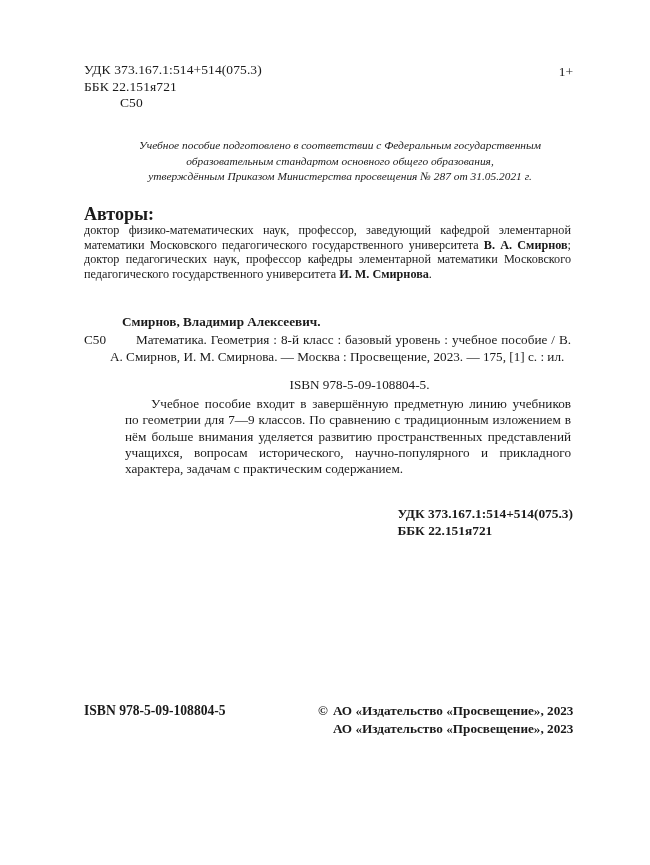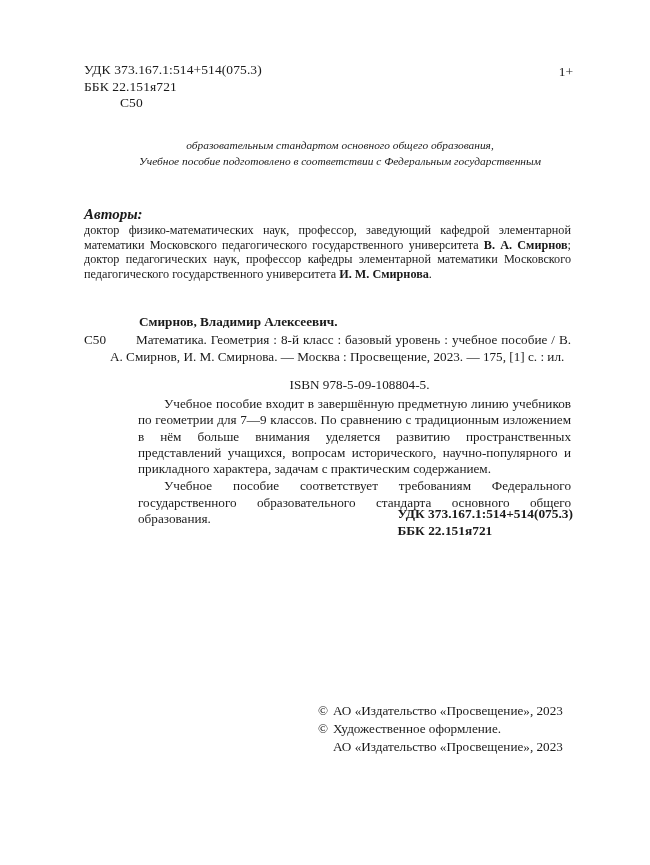--- a/index.html
+++ b/index.html
@@ -66,45 +66,44 @@
     position: absolute;
     left: 84px;
     top: 207px;
     width: 487px;
     font-size: 12.2px;
     line-height: 14.8px;
     text-align: justify;
   }
   .authors-label {
     font-weight: bold;
-    font-style: italic;
     display: block;
     margin-bottom: 1px;
-    font-size: 15px;
+    font-size: 18px;
   }
   .authors-body {
     text-align: justify;
     text-align-last: left;
   }
   .nm {
     font-weight: bold;
   }
 
   
   .bib {
     position: absolute;
     left: 84px;
     top: 313px;
     width: 487px;
     font-size: 13.2px;
     line-height: 17.2px;
   }
   .bib-author {
     font-weight: bold;
-    margin-left: 55px;
+    margin-left: 38px;
     display: block;
     font-size: 13.2px;
   }
   .bib-entry {
     position: relative;
     margin-top: 1px;
   }
   .bib-sig {
     position: absolute;
     left: 0;
@@ -131,21 +130,21 @@
   
   .annot {
     position: absolute;
     left: 122px;
     top: 396px;
     width: 449px;
     font-size: 13.2px;
     line-height: 16.3px;
   }
   .annot p {
-    margin: 0 0 0 16px;
+    margin: 0 0 0 3px;
     text-indent: 26px;
     text-align: justify;
     text-align-last: left;
     hyphens: manual;
   }
   .annot p + p {
     margin-top: 1px;
   }
 
   
@@ -175,20 +174,21 @@
   .copyright {
     position: absolute;
     left: 318px;
     top: 702px;
     font-size: 13.2px;
     line-height: 18px;
   }
   .copyright .cr-line {
     white-space: nowrap;
     display: block;
+    font-weight: bold;
   }
   .cr-mark {
     display: inline-block;
     width: 15px;
   }
   .cr-indent {
     padding-left: 15px;
   }
 </style>
 </head>
@@ -198,48 +198,48 @@
 
   <div class="top-codes">
     <div class="code-line">УДК 373.167.1:514+514(075.3)</div>
     <div class="code-line">ББК 22.151я721</div>
     <div class="code-line code-indent">С50</div>
   </div>
 
   <div class="age-rating">1+</div>
 
   <div class="fed-note">
+    <span class="ln">Учебное пособие подготовлено в соответствии с Федеральным государственным</span>
     <span class="ln">образовательным стандартом основного общего образования,</span>
-    <span class="ln">Учебное пособие подготовлено в соответствии с Федеральным государственным</span>
+    <span class="ln">утверждённым Приказом Министерства просвещения № 287 от 31.05.2021 г.</span>
   </div>
 
   <div class="authors">
     <span class="authors-label">Авторы:</span>
     <div class="authors-body"><span>доктор физико-математических наук, профессор, заведующий кафедрой элементарной математики Московского педагогического государственного университета </span><span class="nm">В. А. Смирнов</span><span>; </span><span>доктор педагогических наук, профессор кафедры элементарной математики Московского педагогического государственного университета </span><span class="nm">И. М. Смирнова</span><span>.</span></div>
   </div>
 
   <div class="bib">
     <span class="bib-author">Смирнов, Владимир Алексеевич.</span>
     <div class="bib-entry">
       <span class="bib-sig">С50</span>
       <div class="bib-text"><span class="first-line-indent"></span><span>Математика. Геометрия : 8-й класс : базовый уровень : учебное пособие / В. А. Смирнов, И. М. Смирнова. — Москва : Просвещение, 2023. — 175, [1] с. : ил.</span></div>
     </div>
     <div class="bib-isbn">ISBN 978-5-09-108804-5.</div>
   </div>
 
   <div class="annot">
     <p>Учебное пособие входит в завершённую предметную линию учебников по геометрии для 7—9 классов. По сравнению с традиционным изложением в нём больше внимания уделяется развитию пространственных представлений учащихся, вопросам исторического, научно-популярного и прикладного характера, задачам с практическим содержанием.</p>
-    <p>Учебное пособие соответствует требованиям Федерального государственного образовательного стандарта основного общего образования.</p>
   </div>
 
   <div class="codes-repeat">
     <div class="code-line">УДК 373.167.1:514+514(075.3)</div>
     <div class="code-line">ББК 22.151я721</div>
   </div>
 
+  <div class="bottom-isbn">ISBN 978-5-09-108804-5</div>
 
   <div class="copyright">
     <span class="cr-line"><span class="cr-mark">©</span><span>АО «Издательство «Просвещение», 2023</span></span>
-    <span class="cr-line"><span class="cr-mark">©</span><span>Художественное оформление.</span></span>
     <span class="cr-line cr-indent">АО «Издательство «Просвещение», 2023</span>
   </div>
 
 </div>
 
 </body></html>

